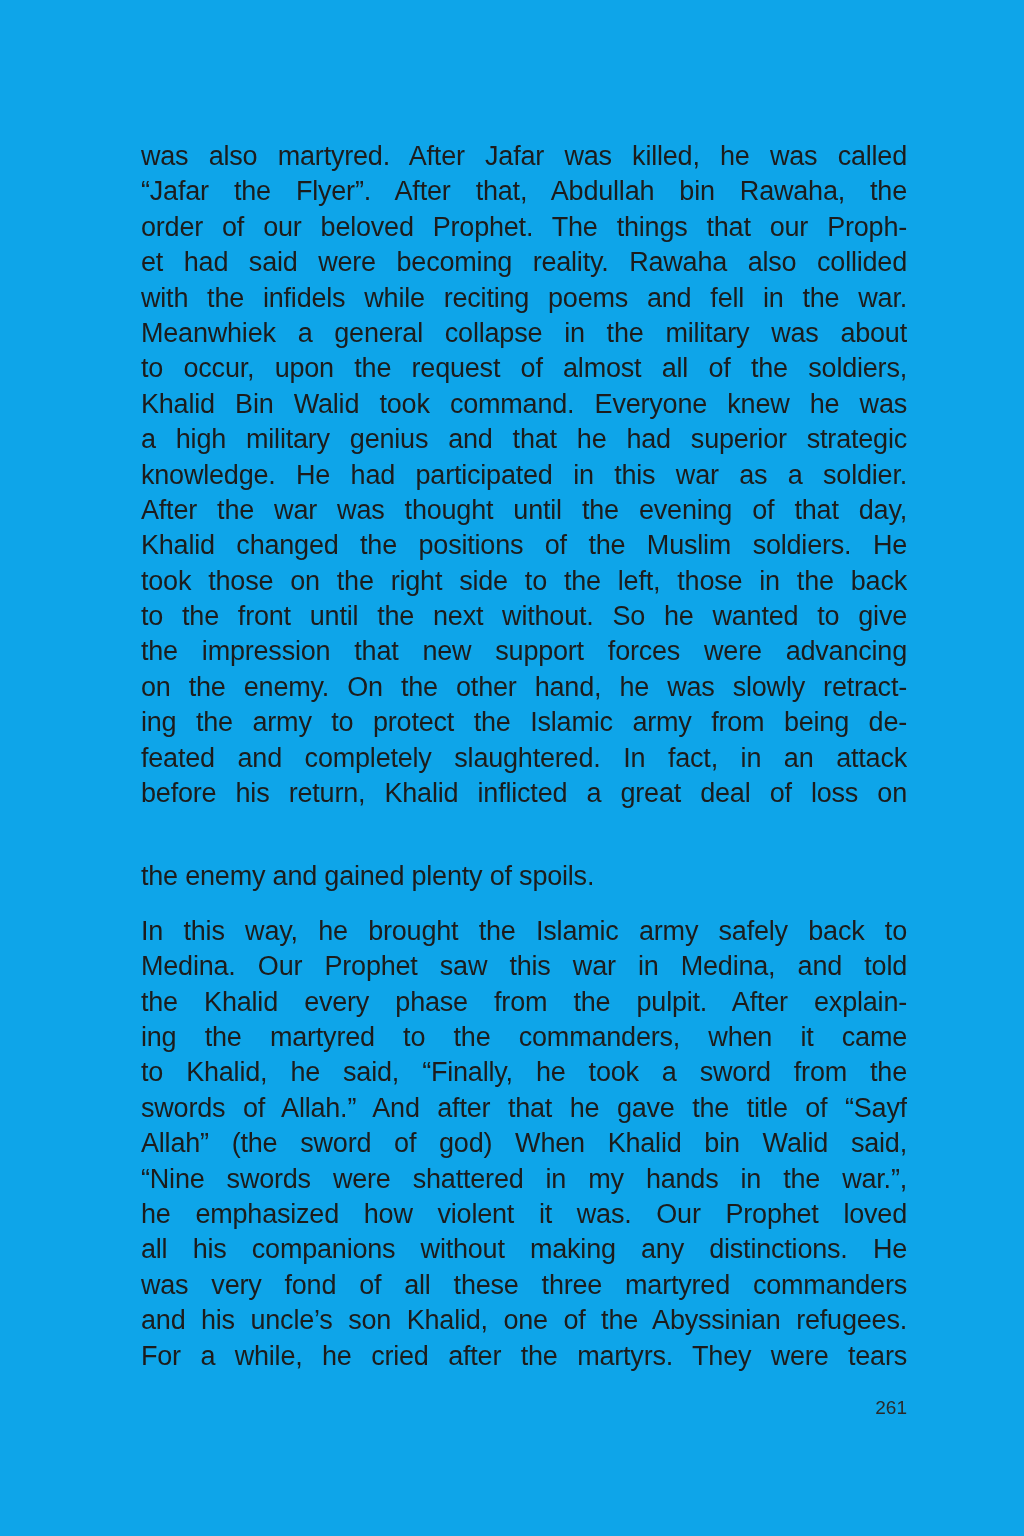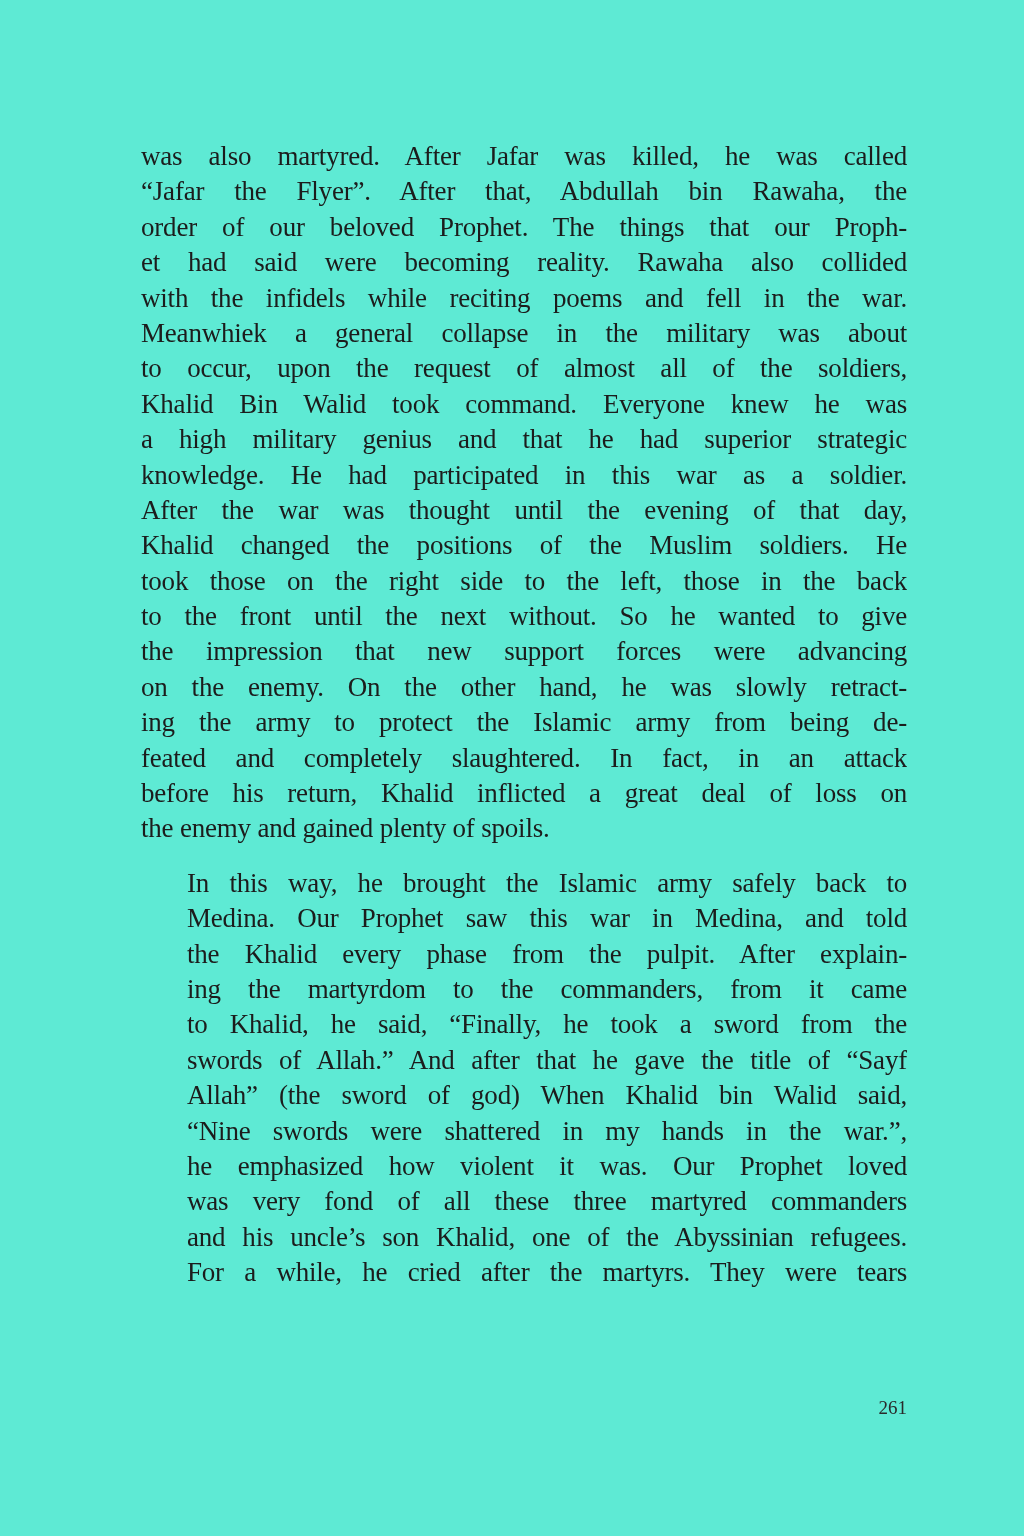--- a/index.html
+++ b/index.html
@@ -11,48 +11,47 @@
     width: 1024px;
     height: 1536px;
     position: relative;
     font-family: "Liberation Sans", "DejaVu Sans", sans-serif;
     color: #1c1c1c;
     overflow: hidden;
   }
   .page {
     position: absolute;
     inset: 0;
-    background: #5eead4;
-    font-family: Liberation Serif, serif;
+    background: #0ea5e9;
   }
   .text-block {
     position: absolute;
     left: 141px;
     top: 139px;
     width: 766px;
   }
   .para {
     margin: 0 0 19px 0;
   }
   .para:last-child {
     margin-bottom: 0;
-    margin-left: 46px;
   }
   .line {
     font-size: 27px;
     line-height: 35.4px;
     letter-spacing: -0.2px;
     text-align: justify;
     text-align-last: justify;
     white-space: normal;
     overflow: hidden;
     height: 35.4px;
   }
   .line.last-left {
     text-align-last: left;
+    margin-top: 48px;
   }
   .page-number {
     position: absolute;
     right: 117px;
     top: 1392px;
     font-size: 19px;
     line-height: 32px;
     color: #2a2a2a;
   }
 </style>
@@ -80,25 +79,26 @@
         <div class="line">on the enemy. On the other hand, he was slowly retract-</div>
         <div class="line">ing the army to protect the Islamic army from being de-</div>
         <div class="line">feated and completely slaughtered. In fact, in an attack</div>
         <div class="line">before his return, Khalid inflicted a great deal of loss on</div>
         <div class="line last-left">the enemy and gained plenty of spoils.</div>
       </div>
       <div class="para">
         <div class="line">In this way, he brought the Islamic army safely back to</div>
         <div class="line">Medina. Our Prophet saw this war in Medina, and told</div>
         <div class="line">the Khalid every phase from the pulpit. After explain-</div>
-        <div class="line">ing the martyrdom to the commanders, from it came</div>
+        <div class="line">ing the martyred to the commanders, when it came</div>
         <div class="line">to Khalid, he said, “Finally, he took a sword from the</div>
         <div class="line">swords of Allah.” And after that he gave the title of “Sayf</div>
         <div class="line">Allah” (the sword of god) When Khalid bin Walid said,</div>
         <div class="line">“Nine swords were shattered in my hands in the war.”,</div>
         <div class="line">he emphasized how violent it was. Our Prophet loved</div>
+        <div class="line">all his companions without making any distinctions. He</div>
         <div class="line">was very fond of all these three martyred commanders</div>
         <div class="line">and his uncle’s son Khalid, one of the Abyssinian refugees.</div>
         <div class="line">For a while, he cried after the martyrs. They were tears</div>
       </div>
     </div>
   <div class="page-number">261</div>
 </div>
 
 </body></html>

